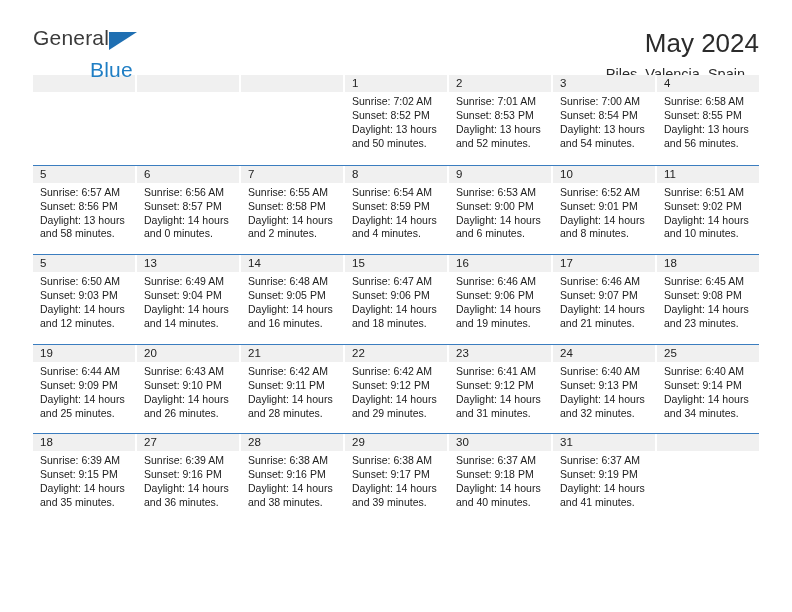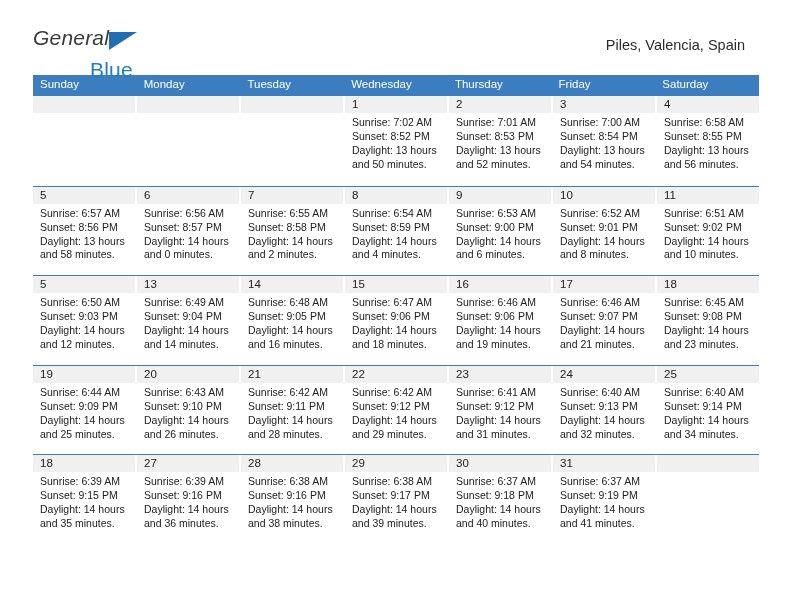--- a/index.html
+++ b/index.html
@@ -38,21 +38,20 @@
     line-height: 1;
     user-select: none;
   }
   .logo-general {
     position: absolute;
     left: 0;
     top: 0;
     font-size: 21px;
     letter-spacing: .2px;
     color: #3b3b3b;
-    font-style: italic;
   }
   .logo-tri {
     position: absolute;
     left: 76px;
     top: 5px;
     width: 0;
     height: 0;
     border-left: 28px solid #1f6fb2;
     border-bottom: 18px solid transparent;
   }
@@ -147,34 +146,26 @@
 
 <div class="page">
 
   <div class="topbar">
     <div class="logo">
       <span class="logo-general">General</span>
       <span class="logo-tri"></span>
       <span class="logo-blue">Blue</span>
     </div>
     <div class="titles">
+      <h1 class="cal-title">May 2024</h1>
       <p class="cal-subtitle">Piles, Valencia, Spain</p>
     </div>
   </div>
 
   <div class="calendar">
-    <div class="weekdays">
-        <div class="weekday">Sunday</div>
-        <div class="weekday">Monday</div>
-        <div class="weekday">Tuesday</div>
-        <div class="weekday">Wednesday</div>
-        <div class="weekday">Thursday</div>
-        <div class="weekday">Friday</div>
-        <div class="weekday">Saturday</div>
-      </div>
     <div>
         <div class="week first">
           <div class="daycell empty">
             <div class="daynum"></div>
             <div class="dayinfo"></div>
           </div>
           <div class="daycell empty">
             <div class="daynum"></div>
             <div class="dayinfo"></div>
           </div>

